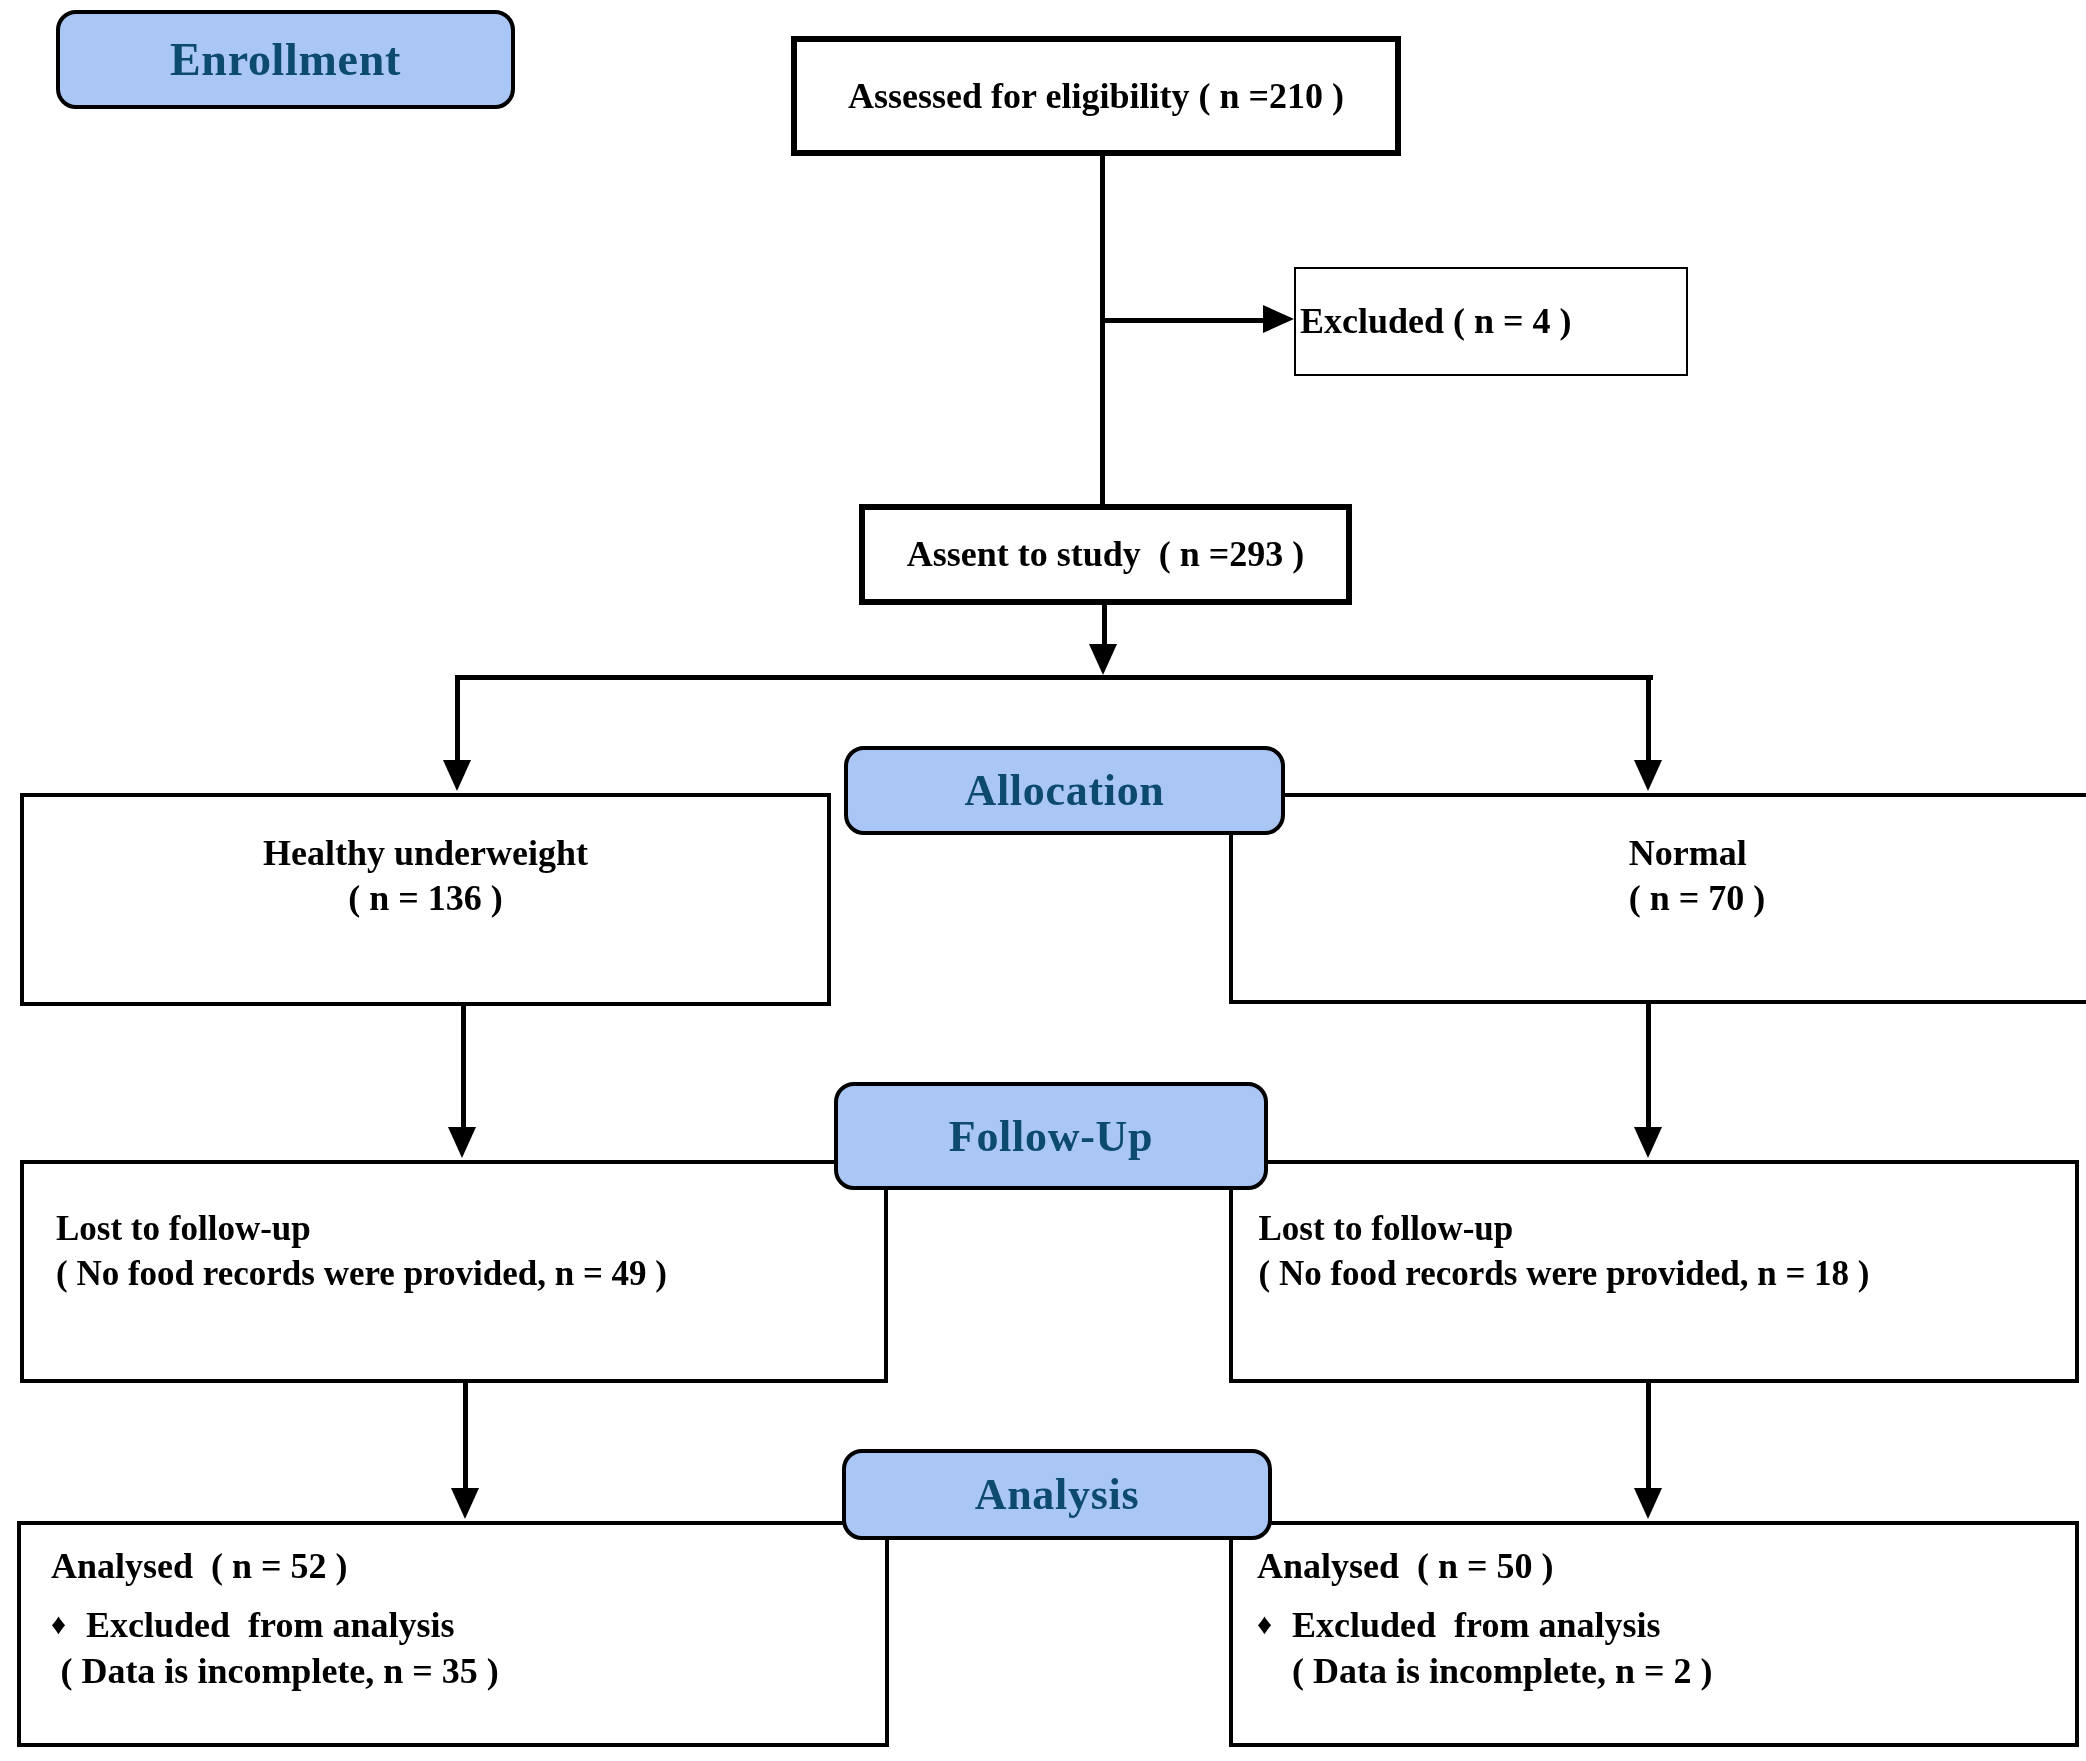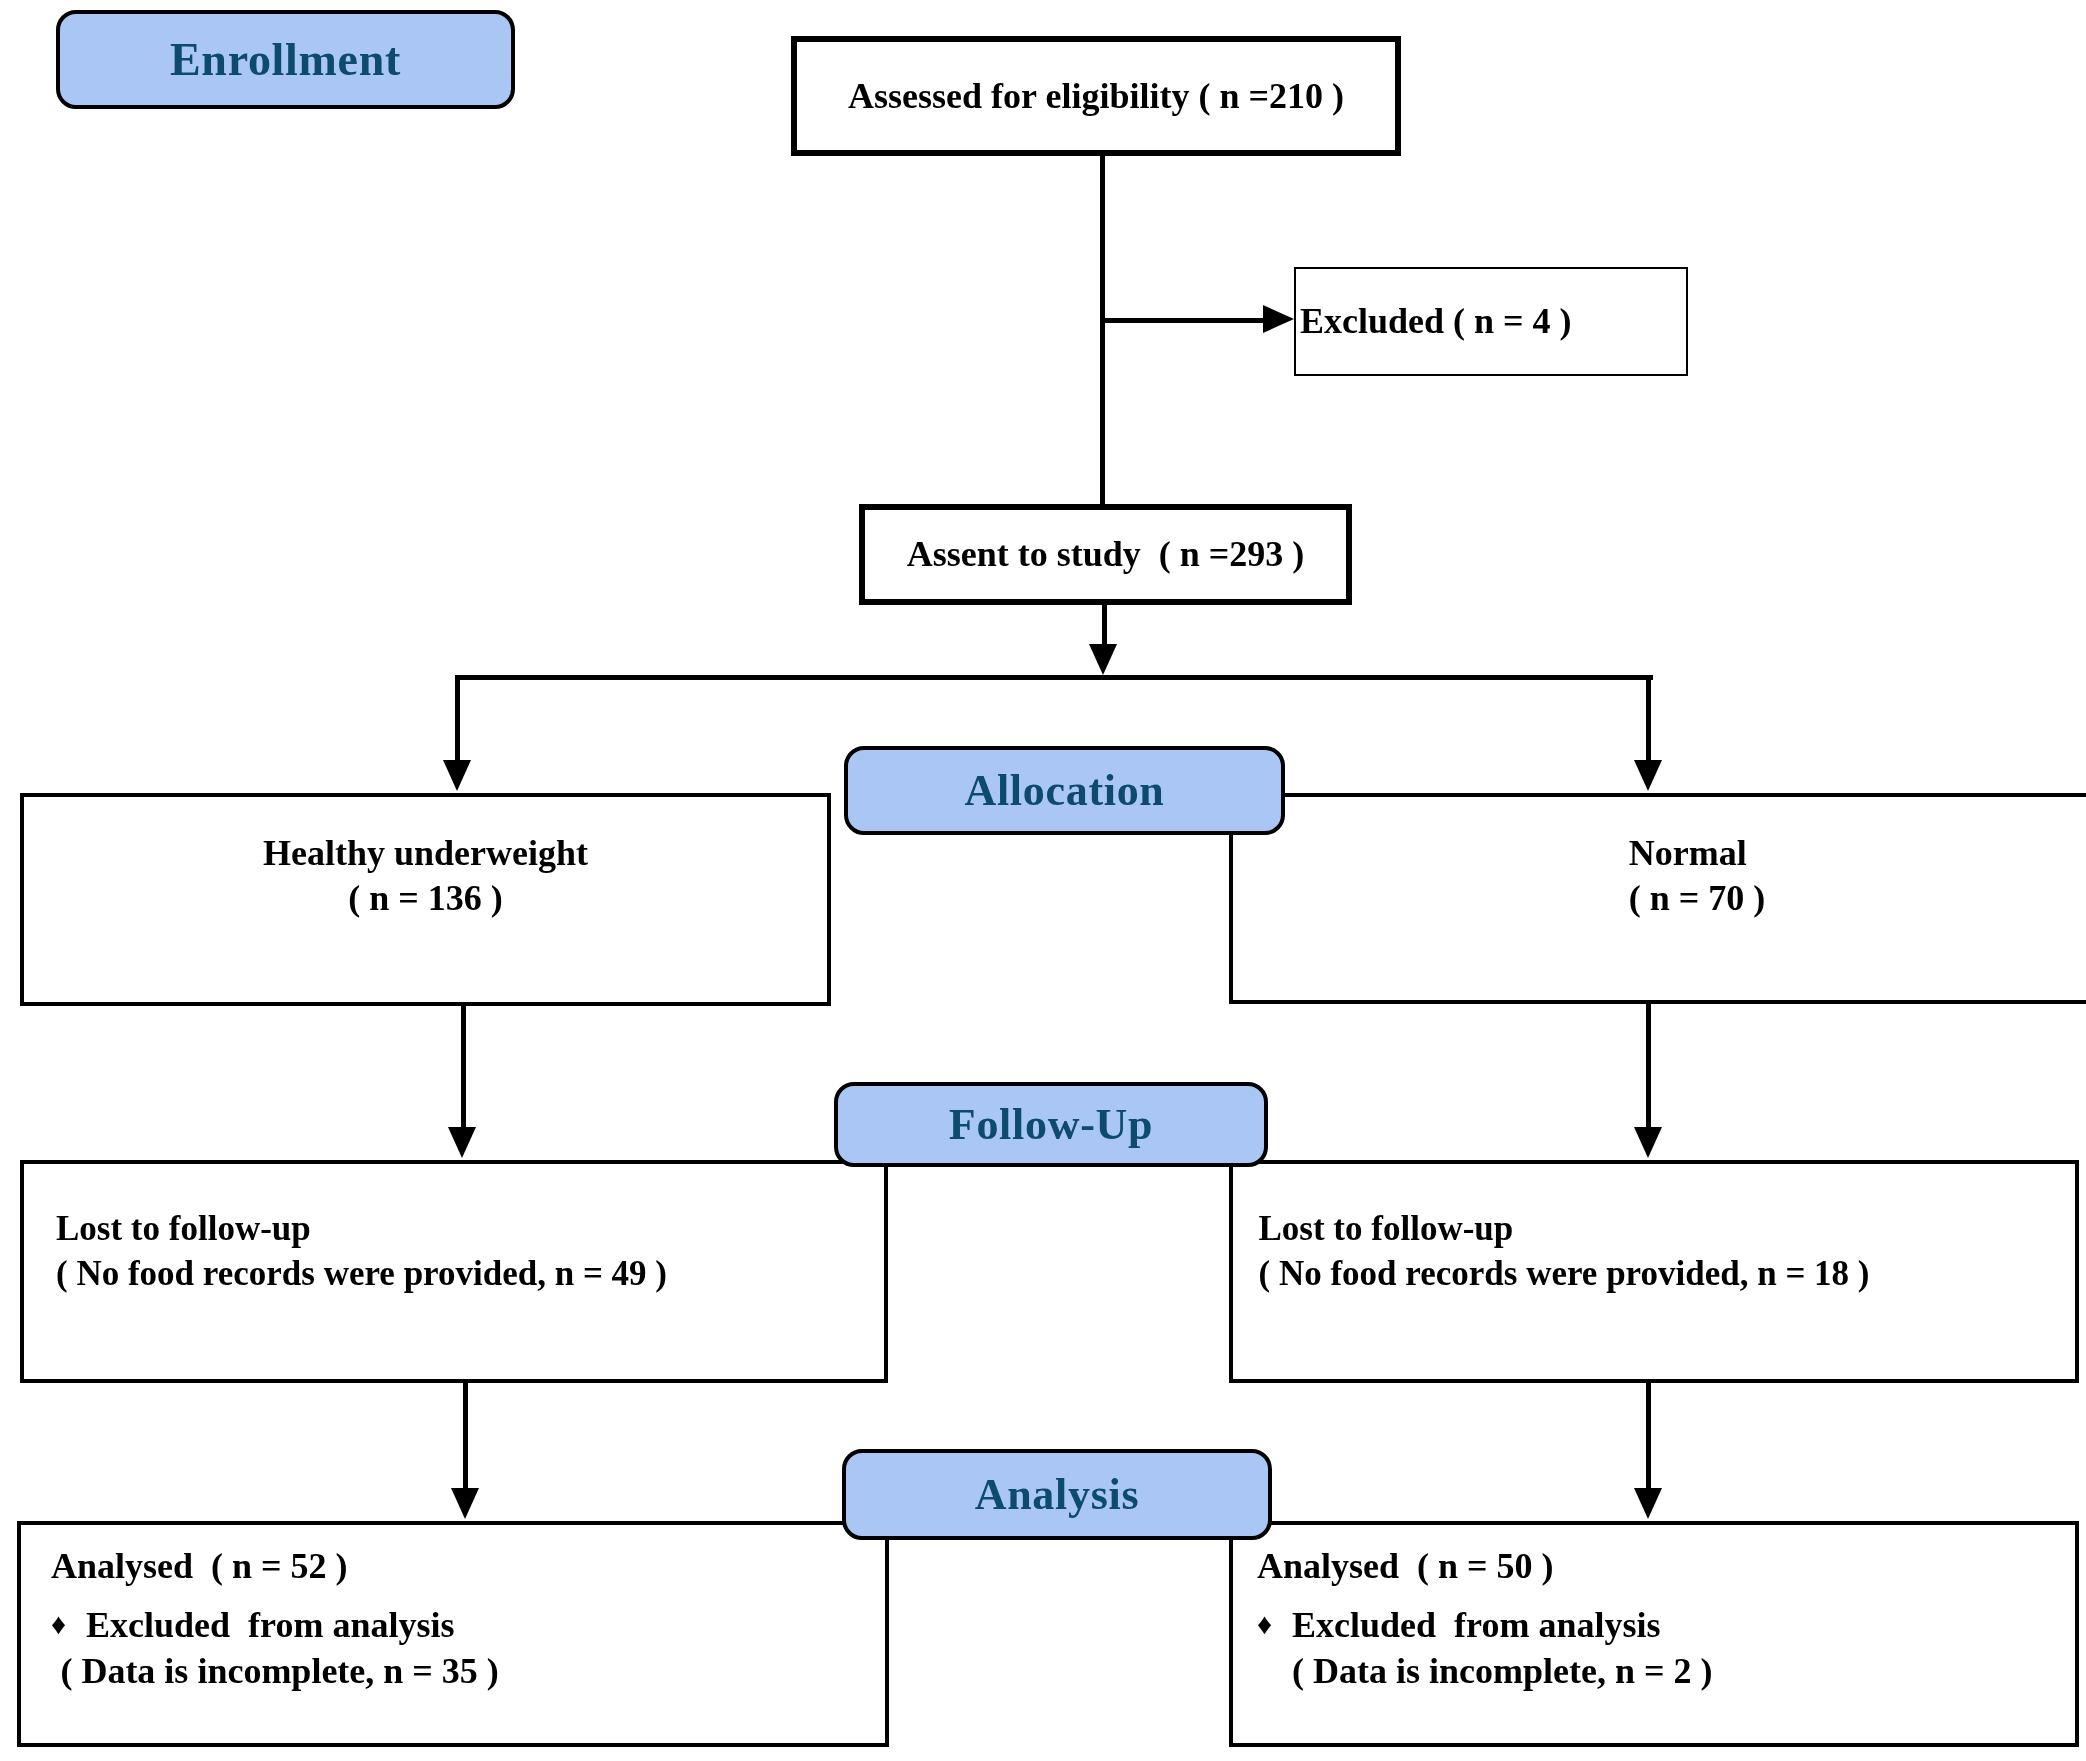--- a/index.html
+++ b/index.html
@@ -186,21 +186,21 @@
     </div>
   </div>
 
   <div class="node" style="left:1229px; top:1160px; width:850px; height:223px;">
     <div class="body-text tight-left">
       <div>Lost to follow-up</div>
       <div>( No food records were provided, n = 18 )</div>
     </div>
   </div>
 
-  <div class="stage" style="left:834px; top:1082px; width:434px; height:85px;">
+  <div class="stage" style="left:834px; top:1082px; width:434px; height:108px;">
     <span class="stage-label">Follow-Up</span>
   </div>
 
   <div class="vline" style="left:463px; top:1382px; height:107px;"></div>
   <div class="arrow-down" style="left:451px; top:1488px;"></div>
 
   <div class="vline" style="left:1646px; top:1382px; height:107px;"></div>
   <div class="arrow-down" style="left:1634px; top:1488px;"></div>
 
   <div class="node" style="left:17px; top:1521px; width:872px; height:226px;">

